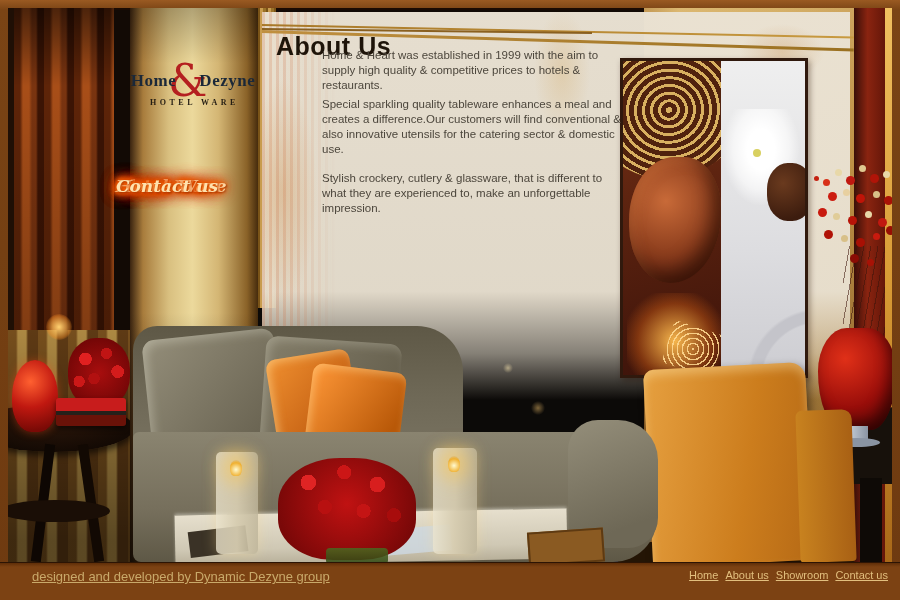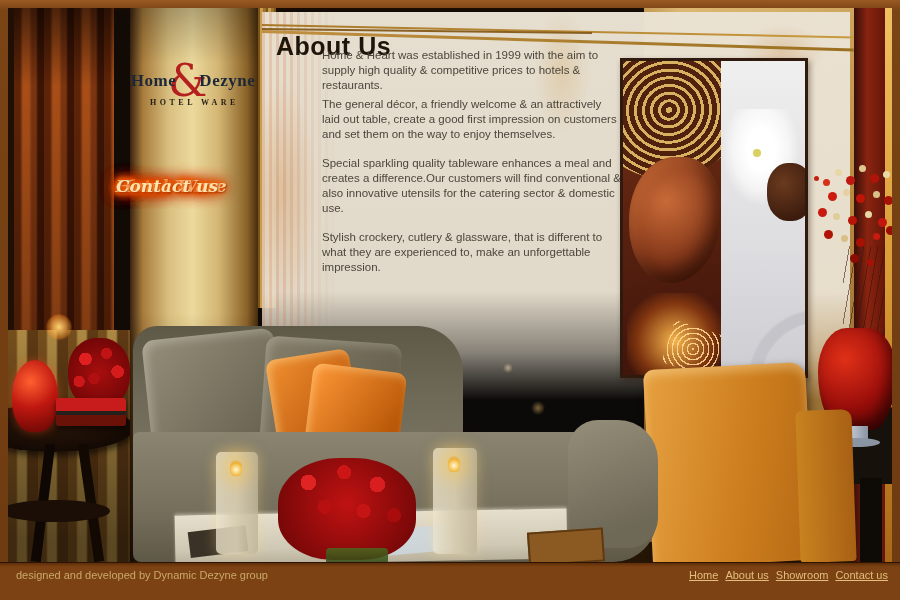--- a/index.html
+++ b/index.html
@@ -136,21 +136,21 @@
 
   
   .content{left:268px;top:24px;width:345px;}
   .content h1{margin:0;font-size:25px;font-weight:bold;color:#1e1409;letter-spacing:.5px;font-family:"Liberation Sans",sans-serif;}
   .paras{position:relative;margin:16px 0 0 46px;width:300px;font-size:11.5px;line-height:15px;color:#4c463c;}
   .paras p{position:relative;margin:0 0 14px 0;}
   .paras p.tight{margin-bottom:4px;}
 
   
   .footer{position:absolute;left:0;top:562px;width:900px;height:38px;background:linear-gradient(180deg,#5e2e08 0,#7c4213 4px,#7c4213 100%);border-top:1px solid #2c1404;box-sizing:border-box;}
-  .credit-link{position:absolute;left:16px;top:6px;font-size:11px;color:#c9a96a;cursor:pointer;}
+  .credit-link{position:absolute;left:32px;top:6px;font-size:13px;color:#c9a96a;text-decoration:underline;cursor:pointer;}
   .footer-links{position:absolute;right:12px;top:6px;display:flex;gap:7px;}
   .footer-links a{font-size:11px;color:#e2bf7e;text-decoration:underline;cursor:pointer;}
 </style>
 </head>
 <body>
 
 <div class="page">
   <div class="photo">
 
     <div class="wall-left"></div>
@@ -241,21 +241,20 @@
       <a class="menu-item">About Us</a>
       <a class="menu-item">Hotel Ware</a>
       <a class="menu-item">Home Ware</a>
       <a class="menu-item">Contact us</a>
     </nav>
 
     <div class="content">
       <h1>About Us</h1>
       <div class="paras">
         <p class="tight">Home &amp; Heart was established in 1999 with the aim to supply high quality &amp; competitive prices to hotels &amp; restaurants.</p>
-        <p>The general décor, a friendly welcome &amp; an attractively laid out table, create a good first impression on customers and set them on the way to enjoy themselves.</p>
         <p>Special sparkling quality tableware enhances a meal and creates a difference.Our customers will find conventional &amp; also innovative utensils for the catering sector &amp; domestic use.</p>
         <p>Stylish crockery, cutlery &amp; glassware, that is different to what they are experienced to, make an unforgettable impression.</p>
       </div>
     </div>
   </div>
 
   <footer class="footer">
     <a class="credit-link">designed and developed by Dynamic Dezyne group</a>
     <nav class="footer-links">
       <a>Home</a>

